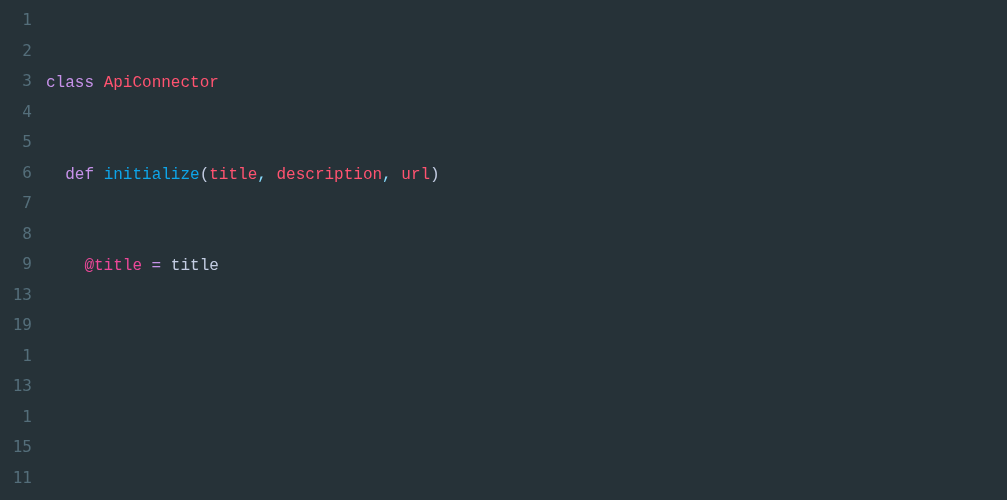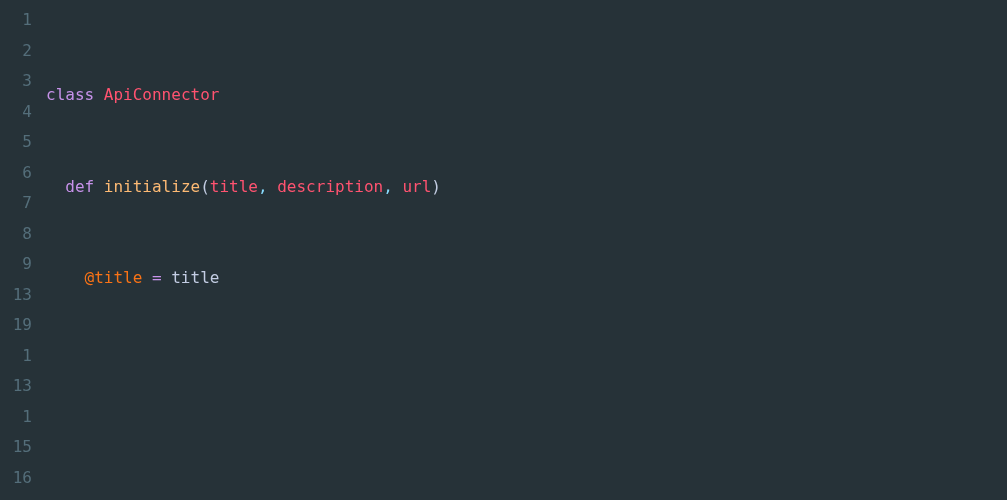--- a/index.html
+++ b/index.html
@@ -22,32 +22,33 @@
     text-align: right;
     padding: 5px 8px 0 0;
     width: 40px;
     user-select: none;
     flex-shrink: 0;
   }
   .gutter-line {
     height: 30.5px;
   }
   .code {
-    padding: 19px 0 0 6px;
+    padding: 7px 0 0 6px;
     flex: 1;
     white-space: pre;
     color: #c3cde3;
+    font-family: Liberation Mono, monospace;
   }
   .code-line {
     height: 30.5px;
   }
   .kw { color: #c792ea; }
   .class-name { color: #ff5370; }
-  .method-call { color: #fdba74; }
-  .ivar { color: #f97316; }
+  .method-call { color: #0ea5e9; }
+  .ivar { color: #ec4899; }
   .op { color: #c792ea; }
   .punct { color: #89ddff; }
   .paren { color: #c3cde3; }
   .param { color: #ff5370; }
   .plain { color: #c3cde3; }
 </style>
 </head>
 <body>
 
 <div class="editor">
@@ -60,21 +61,21 @@
     <div class="gutter-line">6</div>
     <div class="gutter-line">7</div>
     <div class="gutter-line">8</div>
     <div class="gutter-line">9</div>
     <div class="gutter-line">13</div>
     <div class="gutter-line">19</div>
     <div class="gutter-line">1</div>
     <div class="gutter-line">13</div>
     <div class="gutter-line">1</div>
     <div class="gutter-line">15</div>
-    <div class="gutter-line">16</div>
+    <div class="gutter-line">11</div>
   </div>
   <div class="code">
     <div class="code-line"><span class="kw">class</span> <span class="class-name">ApiConnector</span></div>
     <div class="code-line">  <span class="kw">def</span> <span class="method-call">initialize</span><span class="paren">(</span><span class="param">title</span><span class="punct">, </span><span class="param">description</span><span class="punct">, </span><span class="param">url</span><span class="paren">)</span></div>
     <div class="code-line">    <span class="ivar">@title</span><span class="op"> = </span><span class="plain">title</span></div>
     
     
     
     
     

